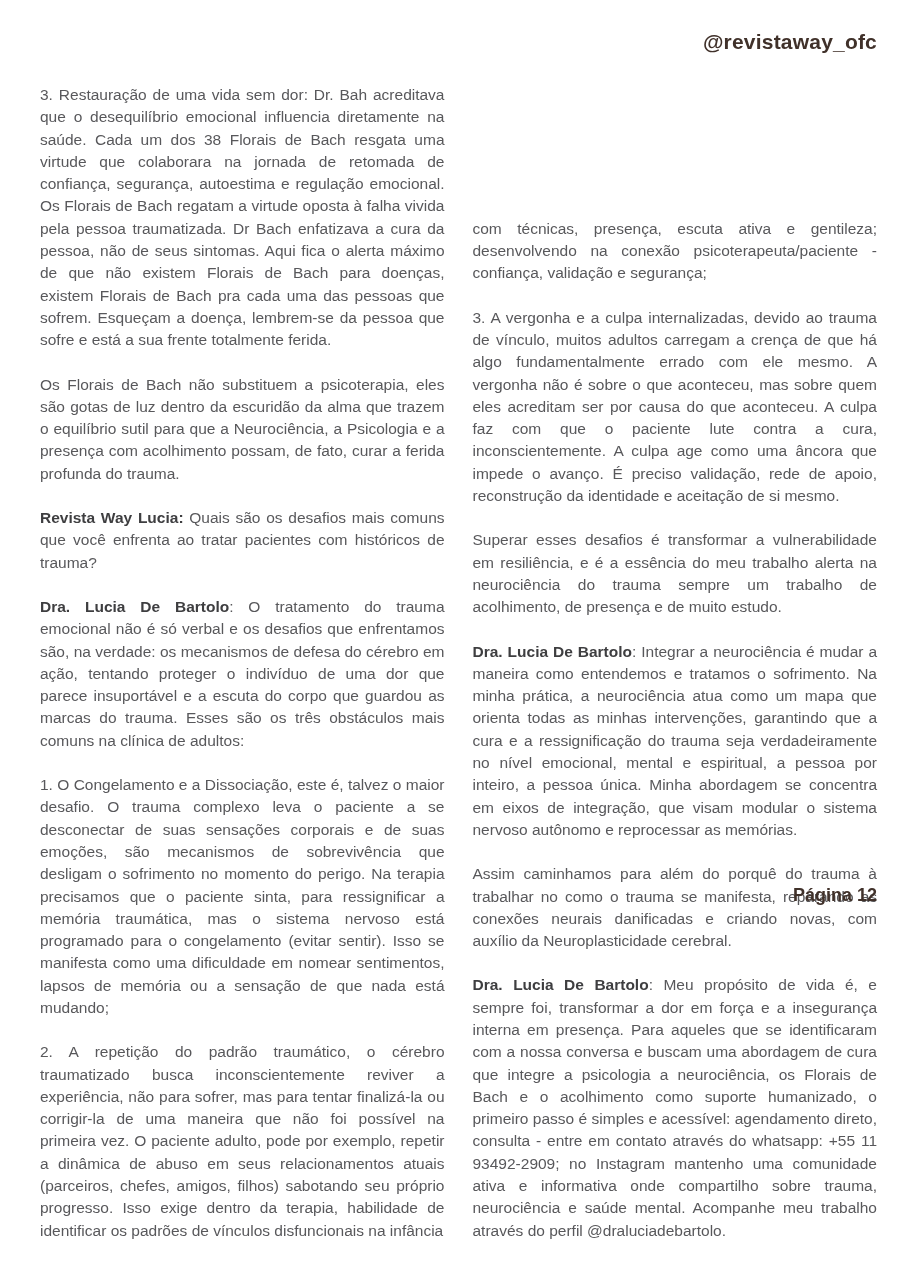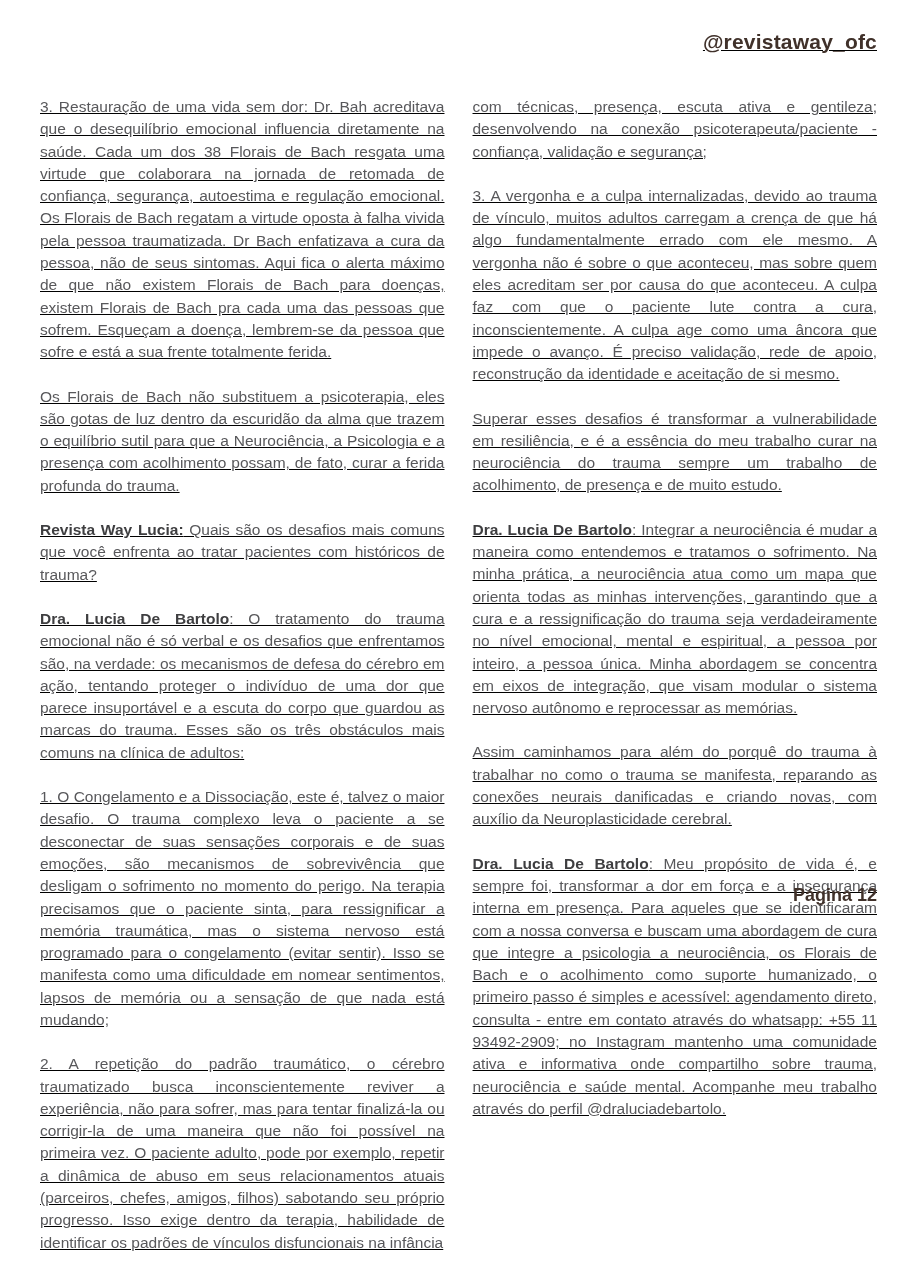--- a/index.html
+++ b/index.html
@@ -7,36 +7,36 @@
     width: 905px; height: 1280px;
     background: #ffffff;
     font-family: "Liberation Sans", sans-serif;
     overflow: hidden;
   }
   .page {
     position: relative;
     width: 905px; height: 928px;
     background: #ffffff;
     padding: 30px 28px 0 40px;
-    text-decoration: underline;
   }
   .page-header {
     text-align: right;
     height: 38px;
   }
   .handle {
     font-size: 21px;
     font-weight: bold;
     color: #40312a;
     letter-spacing: 0.2px;
   }
   .content {
     display: flex;
     gap: 28px;
-    margin-top: 28px;
+    margin-top: 16px;
+    align-items: flex-end;
   }
   .col {
     flex: 1;
     min-width: 0;
   }
   .col p {
     font-size: 15.5px;
     line-height: 22.3px;
     color: #58585b;
     text-align: justify;
@@ -76,21 +76,21 @@
       <p><strong></strong><span>Os Florais de Bach não substituem a psicoterapia, eles são gotas de luz dentro da escuridão da alma que trazem o equilíbrio sutil para que a Neurociência, a Psicologia e a presença com acolhimento possam, de fato, curar a ferida profunda do trauma.</span></p>
       <p><strong>Revista Way Lucia:</strong><span> Quais são os desafios mais comuns que você enfrenta ao tratar pacientes com históricos de trauma?</span></p>
       <p><strong>Dra. Lucia De Bartolo</strong><span>: O tratamento do trauma emocional não é só verbal e os desafios que enfrentamos são, na verdade: os mecanismos de defesa do cérebro em ação, tentando proteger o indivíduo de uma dor que parece insuportável e a escuta do corpo que guardou as marcas do trauma. Esses são os três obstáculos mais comuns na clínica de adultos:</span></p>
       <p><strong></strong><span>1. O Congelamento e a Dissociação, este é, talvez o maior desafio. O trauma complexo leva o paciente a se desconectar de suas sensações corporais e de suas emoções, são mecanismos de sobrevivência que desligam o sofrimento no momento do perigo. Na terapia precisamos que o paciente sinta, para ressignificar a memória traumática, mas o sistema nervoso está programado para o congelamento (evitar sentir). Isso se manifesta como uma dificuldade em nomear sentimentos, lapsos de memória ou a sensação de que nada está mudando;</span></p>
       <p><strong></strong><span>2. A repetição do padrão traumático, o cérebro traumatizado busca inconscientemente reviver a experiência, não para sofrer, mas para tentar finalizá-la ou corrigir-la de uma maneira que não foi possível na primeira vez. O paciente adulto, pode por exemplo, repetir a dinâmica de abuso em seus relacionamentos atuais (parceiros, chefes, amigos, filhos) sabotando seu próprio progresso. Isso exige dentro da terapia, habilidade de identificar os padrões de vínculos disfuncionais na infância</span></p>
     </div>
 
     <div class="col">
       <p><strong></strong><span>com técnicas, presença, escuta ativa e gentileza; desenvolvendo na conexão psicoterapeuta/paciente - confiança, validação e segurança;</span></p>
       <p><strong></strong><span>3. A vergonha e a culpa internalizadas, devido ao trauma de vínculo, muitos adultos carregam a crença de que há algo fundamentalmente errado com ele mesmo. A vergonha não é sobre o que aconteceu, mas sobre quem eles acreditam ser por causa do que aconteceu. A culpa faz com que o paciente lute contra a cura, inconscientemente. A culpa age como uma âncora que impede o avanço. É preciso validação, rede de apoio, reconstrução da identidade e aceitação de si mesmo.</span></p>
-      <p><strong></strong><span>Superar esses desafios é transformar a vulnerabilidade em resiliência, e é a essência do meu trabalho curar na neurociência do trauma sempre um trabalho de acolhimento, de presença e de muito estudo.</span></p>
+      <p><strong></strong><span>Superar esses desafios é transformar a vulnerabilidade em resiliência, e é a essência do meu trabalho alerta na neurociência do trauma sempre um trabalho de acolhimento, de presença e de muito estudo.</span></p>
       <p><strong>Dra. Lucia De Bartolo</strong><span>: Integrar a neurociência é mudar a maneira como entendemos e tratamos o sofrimento. Na minha prática, a neurociência atua como um mapa que orienta todas as minhas intervenções, garantindo que a cura e a ressignificação do trauma seja verdadeiramente no nível emocional, mental e espiritual, a pessoa por inteiro, a pessoa única. Minha abordagem se concentra em  eixos de integração, que visam modular o sistema nervoso autônomo e reprocessar as memórias.</span></p>
       <p><strong></strong><span>Assim caminhamos para além do porquê do trauma à trabalhar no como o trauma se manifesta, reparando as conexões neurais danificadas e criando novas, com auxílio da Neuroplasticidade cerebral.</span></p>
       <p><strong>Dra. Lucia De Bartolo</strong><span>: Meu propósito de vida é, e sempre foi, transformar a dor em força e a insegurança interna em presença. Para aqueles que se identificaram com a nossa conversa e buscam uma abordagem de cura que integre a psicologia a neurociência, os Florais de Bach e o acolhimento como suporte humanizado, o primeiro passo é simples e acessível: agendamento direto, consulta - entre em contato através do whatsapp: +55 11 93492-2909; no Instagram mantenho uma comunidade ativa e informativa onde compartilho sobre trauma, neurociência e saúde mental. Acompanhe meu trabalho através do perfil @draluciadebartolo.</span></p>
     </div>
 
   </div>
 
   <div class="page-footer">
     <span class="page-number">Página 12</span>
   </div>

